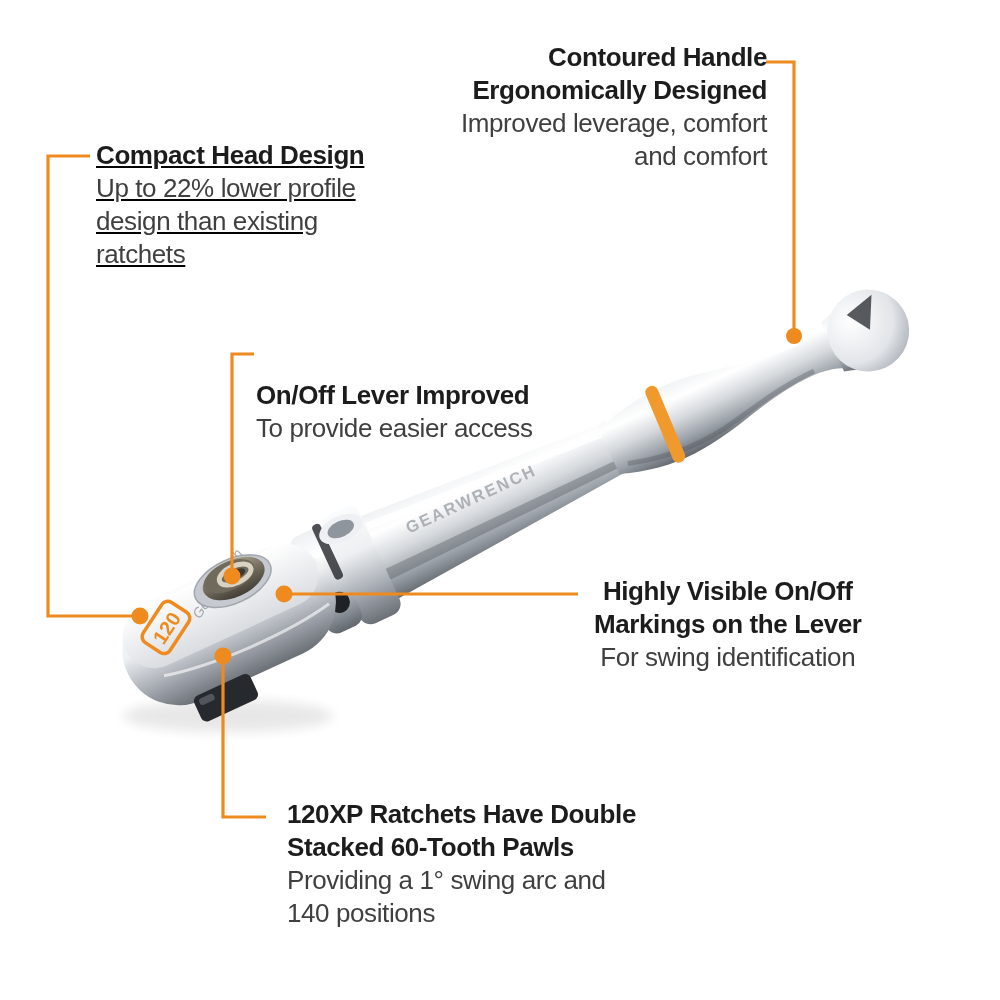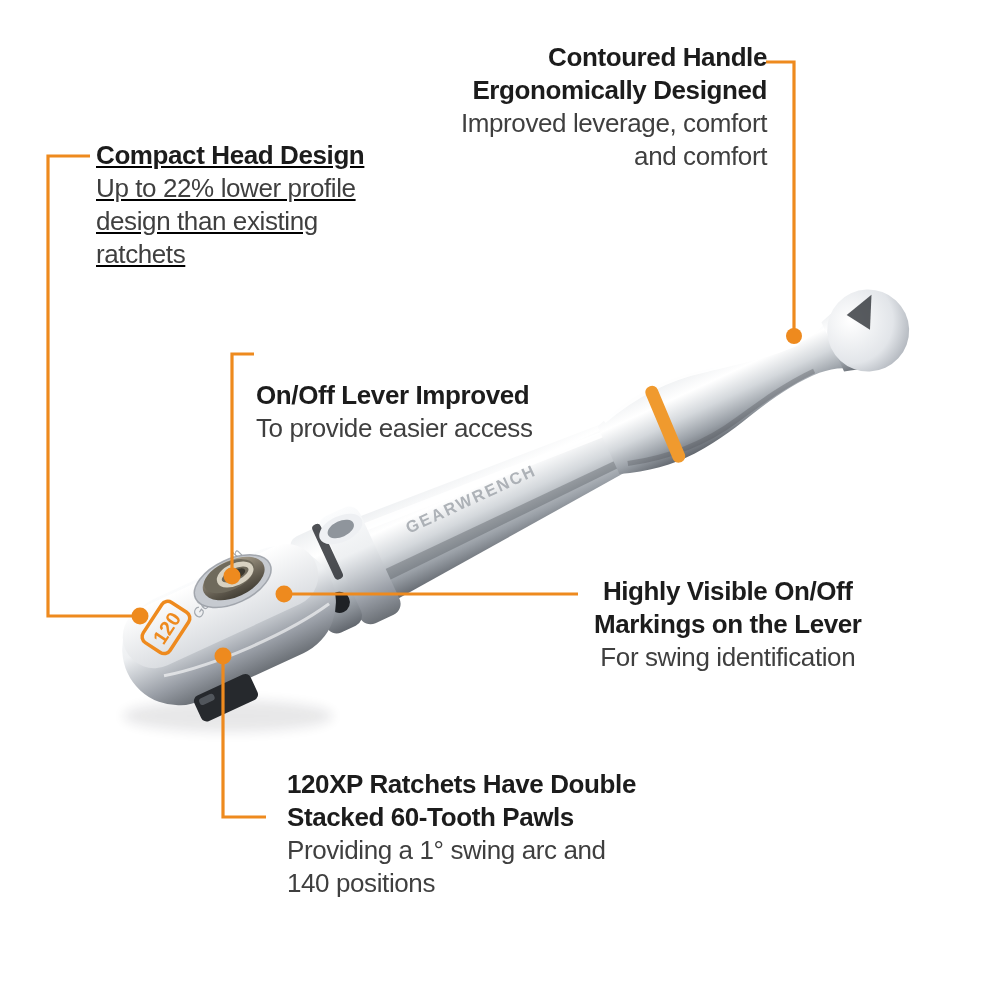--- a/index.html
+++ b/index.html
@@ -138,20 +138,20 @@
     <div class="t">On/Off Lever Improved</div>
     <div class="b">To provide easier access</div>
   </div>
 
   <div class="callout" style="top:575px; left:594px;text-align:center;">
     <div class="t">Highly Visible On/Off</div>
     <div class="t">Markings on the Lever</div>
     <div class="b">For swing identification</div>
   </div>
 
-  <div class="callout" style="top:768px; left:287px;">
+  <div class="callout" style="top:798px; left:287px;">
     <div class="t">120XP Ratchets Have Double</div>
     <div class="t">Stacked 60-Tooth Pawls</div>
     <div class="b">Providing a 1° swing arc and</div>
     <div class="b">140 positions</div>
   </div>
 
 </div>
 
 </body></html>

